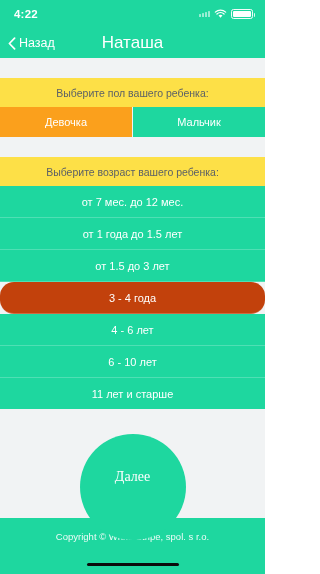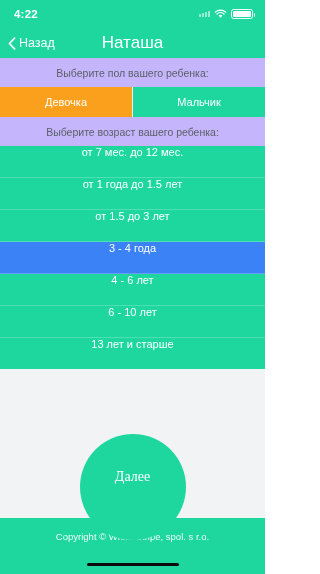--- a/index.html
+++ b/index.html
@@ -113,25 +113,26 @@
     position: absolute;
     left: 0; right: 0;
     text-align: center;
     color: #ffffff;
     font-size: 17px;
     pointer-events: none;
   }
 
   
   .prompt {
-    background: #c4b5fd;
+    background: #fde047;
     color: #5c6166;
     font-size: 10.5px;
     text-align: center;
     padding: 9px 8px 8px;
+    margin-top: 20px;
   }
 
   
   .segmented {
     display: flex;
     height: 30px;
     background: #f1f3f4;
   }
   .seg {
     flex: 1 1 50%;
@@ -144,31 +145,32 @@
   }
   .seg.girl { background: #fba01c; }
   .seg.boy  { background: #1ed79f; }
   .seg-divider { width: 1px; background: #f1f3f4; }
 
   
   .age-list { background: #f1f3f4; }
   .age-row {
     height: 31px;
     display: flex;
-    align-items: flex-start;
+    align-items: center;
     justify-content: center;
     background: #1ed79f;
     color: #ffffff;
     font-size: 11px;
     border-bottom: 1px solid rgba(255,255,255,0.22);
     cursor: pointer;
   }
   .age-row.selected {
-    background: #3b82f6;
+    background: #c2410c;
     border-bottom-color: rgba(255,255,255,0.22);
+    border-radius: 14px;
   }
   .age-row:last-child { border-bottom: none; }
 
   
   .spacer {
     background: #f1f3f4;
     height: 140px;
   }
   .footer {
     position: absolute;
@@ -282,21 +284,21 @@
     <div class="age-row selected">
       <span>3 - 4 года</span>
     </div>
     <div class="age-row">
       <span>4 - 6 лет</span>
     </div>
     <div class="age-row">
       <span>6 - 10 лет</span>
     </div>
     <div class="age-row">
-      <span>13 лет и старше</span>
+      <span>11 лет и старше</span>
     </div>
   </div>
 
   <div class="spacer"></div>
 
   <div class="next-button">
     <span class="next-label">Далее</span>
   </div>
 
   <div class="footer">

